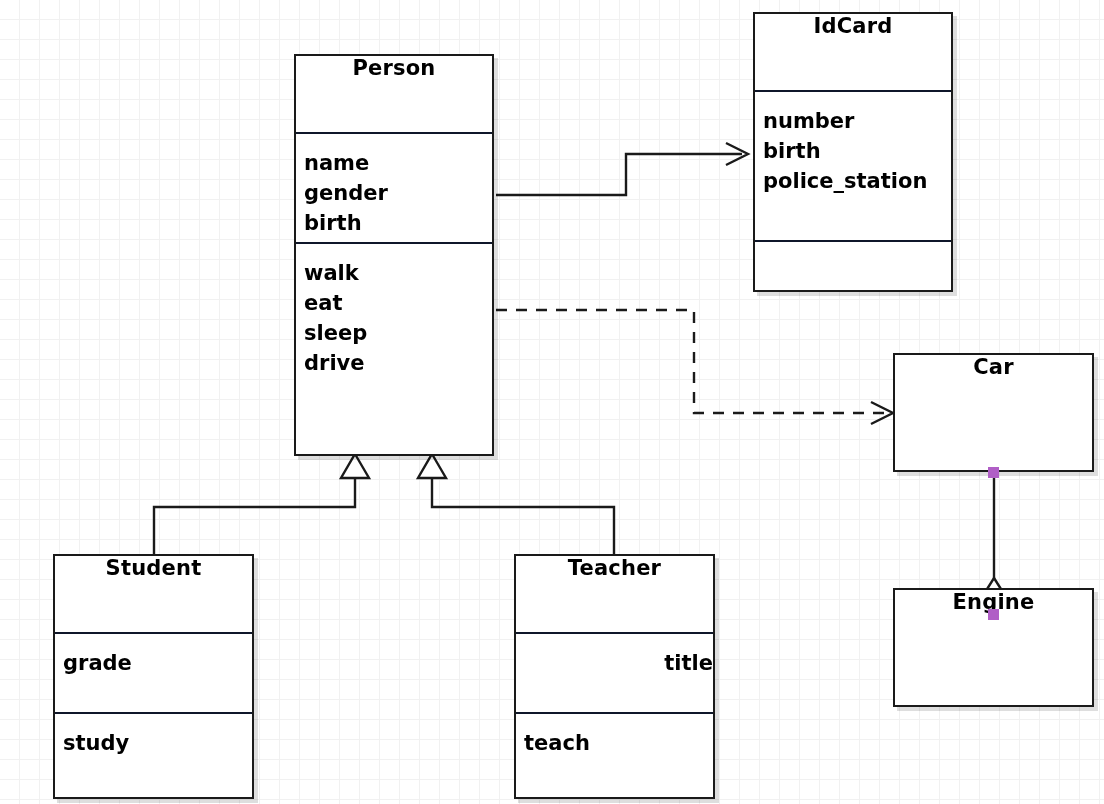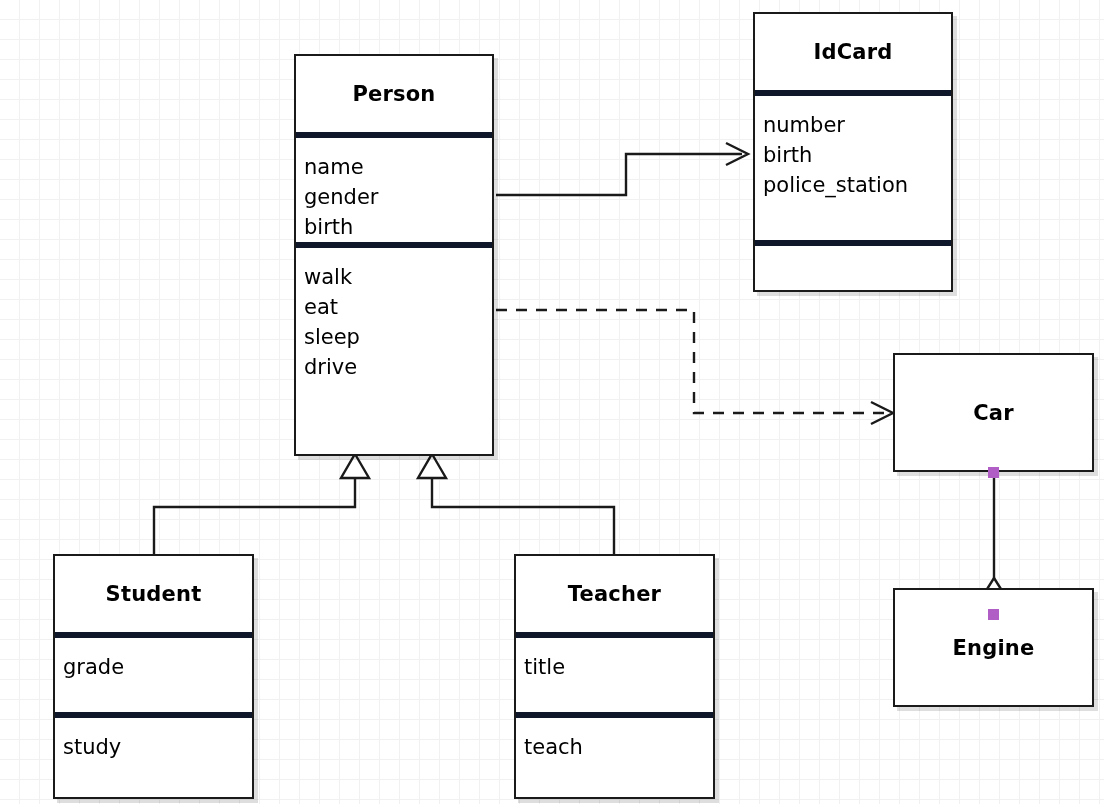--- a/index.html
+++ b/index.html
@@ -37,25 +37,25 @@
     background: #ffffff;
     border: 2px solid #1a1a1a;
     box-shadow: 4px 4px 0 rgba(0,0,0,0.13);
     z-index: 5;
   }
   .compartment {
     box-sizing: border-box;
     position: relative;
   }
   .compartment + .compartment {
-    border-top: 6px solid #0f172a;
+    border-top: 2px solid #0f172a;
+    font-weight: bold;
   }
   .title-cmp {
     display: flex;
-    align-items: center;
     justify-content: center;
     font-weight: bold;
     font-size: 21px;
     color: #000000;
     letter-spacing: 0.2px;
   }
   .members-cmp {
     padding: 14px 0 0 8px;
     font-size: 21px;
     line-height: 30px;
@@ -146,21 +146,21 @@
     </div>
     <div class="compartment members-cmp" style="height:85px;">
       <div class="member-line">study</div>
     </div>
   </div>
 
   <div class="uml-class" style="left:514px; top:554px; width:201px; height:245px;">
     <div class="compartment title-cmp" style="height:76px;">
       <span>Teacher</span>
     </div>
-    <div class="compartment members-cmp" style="height:80px;">
+    <div class="compartment members-cmp" style="height:80px;text-align:right;">
       <div class="member-line">title</div>
     </div>
     <div class="compartment members-cmp" style="height:85px;">
       <div class="member-line">teach</div>
     </div>
   </div>
 
   <div class="uml-class" style="left:893px; top:353px; width:201px; height:119px;">
     <div class="compartment title-cmp" style="height:115px;">
       <span>Car</span>

